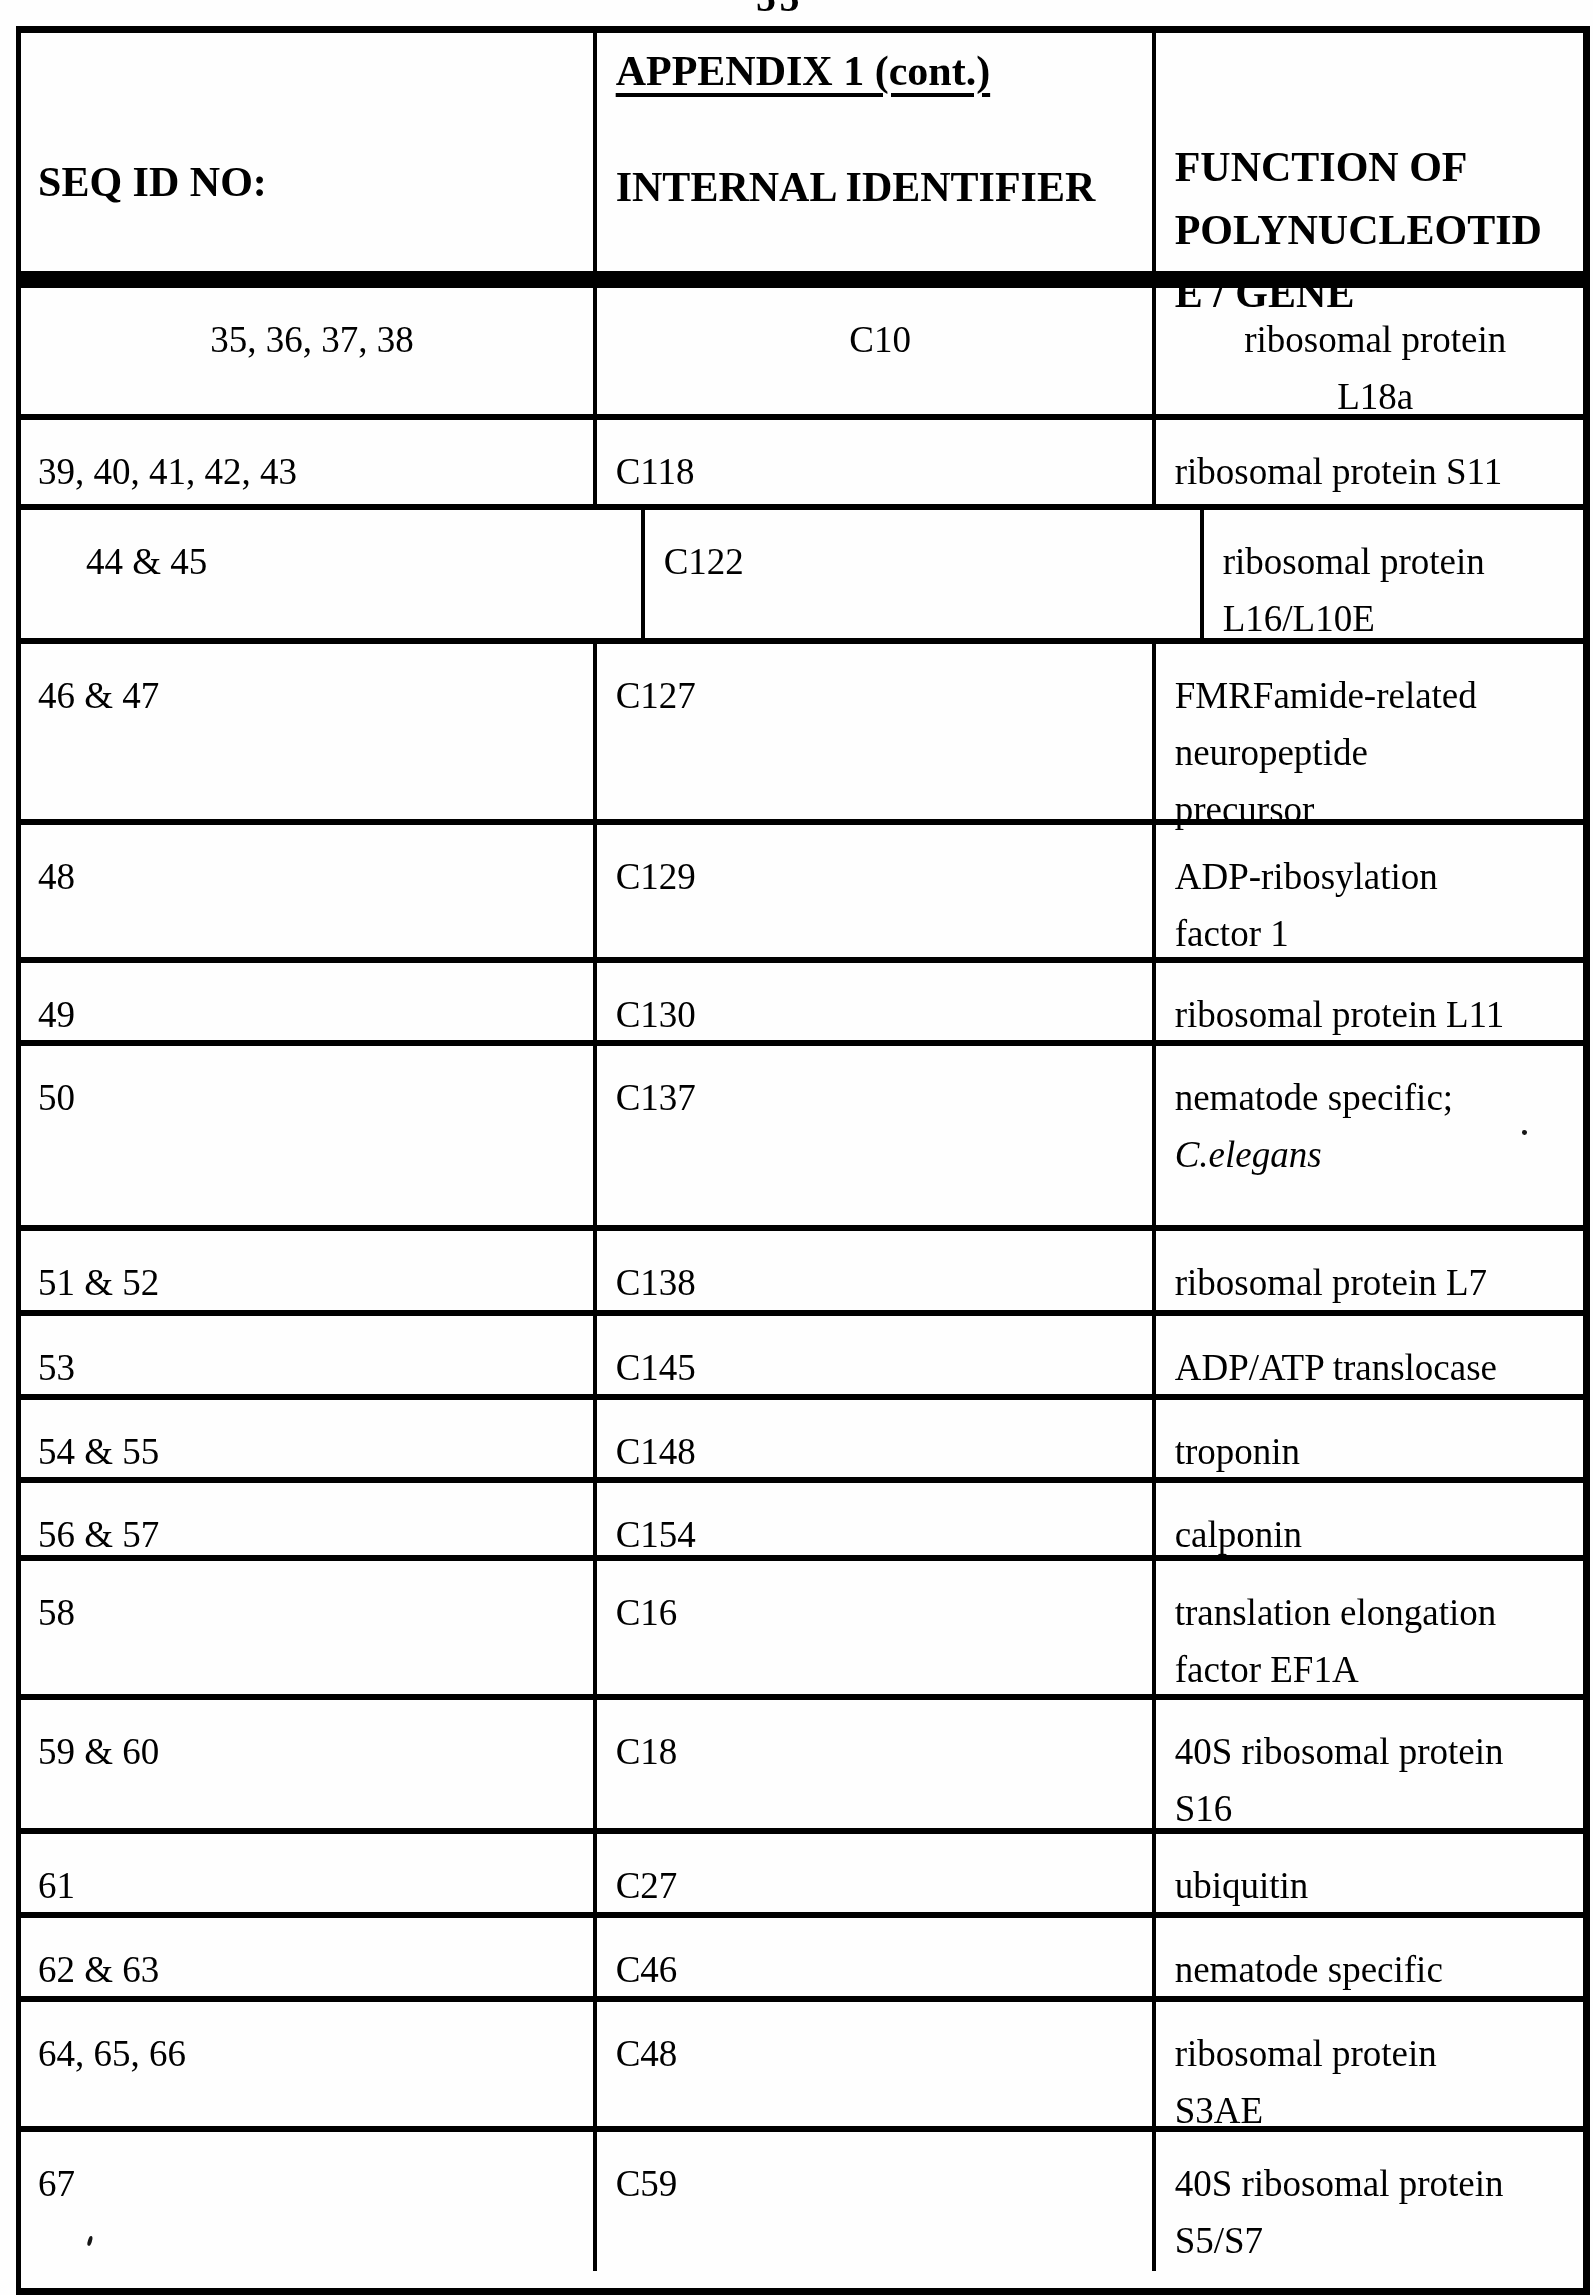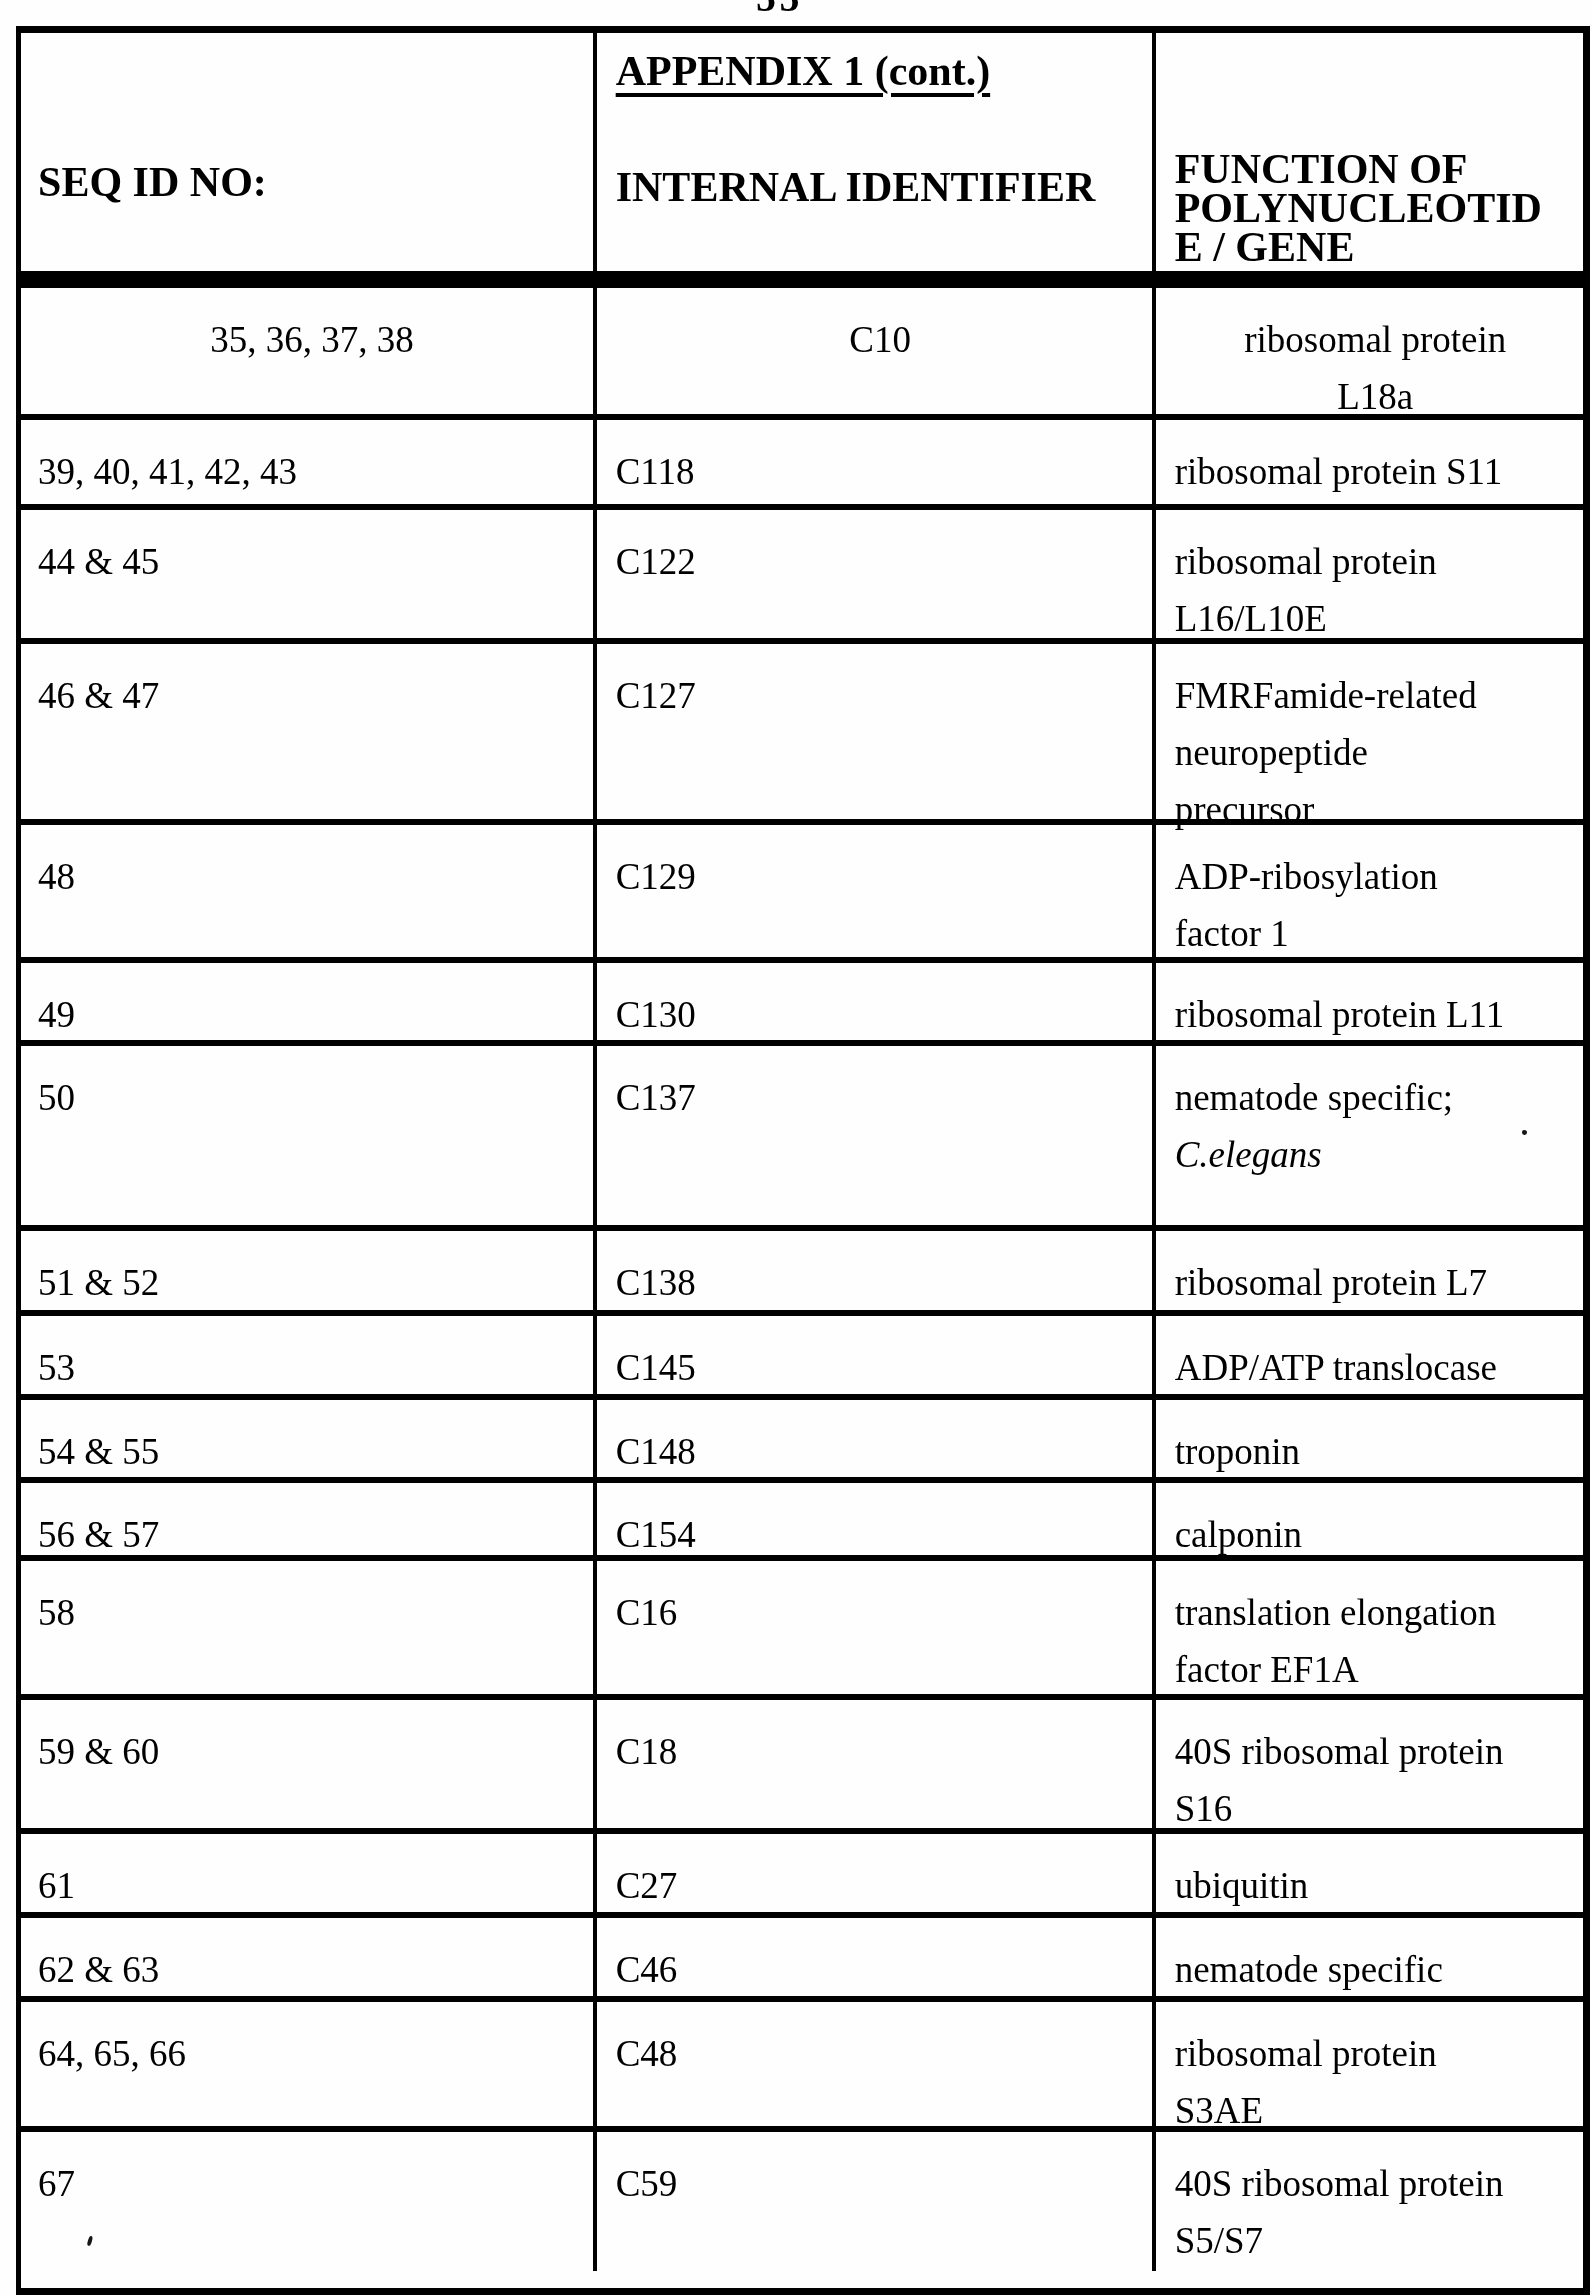--- a/index.html
+++ b/index.html
@@ -67,22 +67,22 @@
   .hcol1-label { margin-top: 123px; }
   .appendix-title {
     margin-top: 12.2px;
     display: inline-block;
     text-decoration: underline;
     text-decoration-thickness: 3.5px;
     text-underline-offset: 7.8px;
   }
   .hcol2-label { margin-top: 64px; }
   .hcol3-lines {
-    margin-top: 65px;
-    line-height: 39px;
+    margin-top: 51px;
+    line-height: 63px;
     white-space: pre-line;
   }
   .italic { font-style: italic; }
   .speck {
     position: absolute;
     background: #161616;
     border-radius: 45% 55% 50% 50%;
   }
   .speck-a { left: 88px; top: 2236px; width: 4.4px; height: 9.6px; transform: rotate(18deg); }
   .speck-b { left: 1522px; top: 1130px; width: 5.2px; height: 5.2px; }
@@ -119,21 +119,21 @@
     <div class="cell c2 ident">C10</div>
     <div class="cell c3 func"><div>ribosomal protein</div><div>L18a</div></div>
   </div>
 
   <div class="trow row" style="height: 90px;">
     <div class="cell c1 seq">39, 40, 41, 42, 43</div>
     <div class="cell c2 ident">C118</div>
     <div class="cell c3 func"><div>ribosomal protein S11</div></div>
   </div>
 
-  <div class="trow row" style="height: 134px;">
+  <div class="trow row" style="height: 134px; padding-left: 48px;">
     <div class="cell c1 seq">44 &amp; 45</div>
     <div class="cell c2 ident">C122</div>
     <div class="cell c3 func"><div>ribosomal protein</div><div>L16/L10E</div></div>
   </div>
 
   <div class="trow row" style="height: 181px;">
     <div class="cell c1 seq">46 &amp; 47</div>
     <div class="cell c2 ident">C127</div>
     <div class="cell c3 func"><div>FMRFamide-related</div><div>neuropeptide</div><div>precursor</div></div>
   </div>

